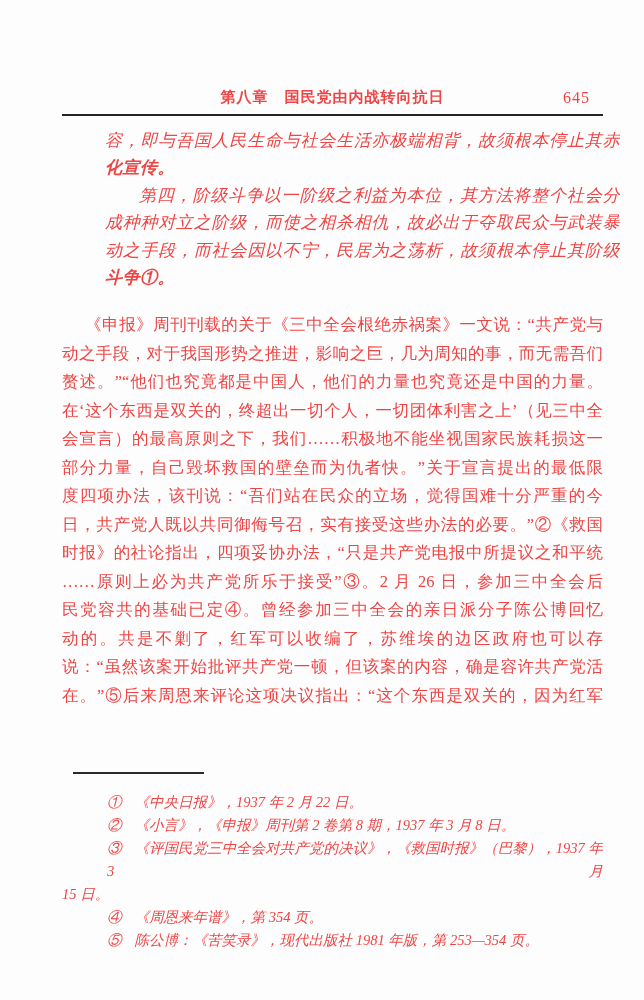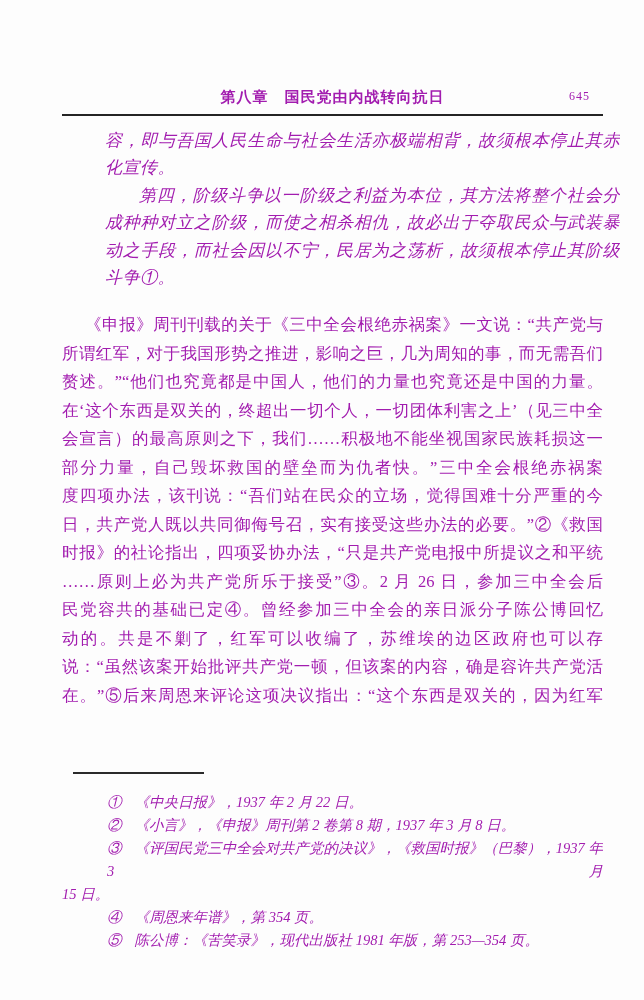--- a/index.html
+++ b/index.html
@@ -6,21 +6,21 @@
   html, body {
     margin: 0;
     padding: 0;
     background: #ffffff;
   }
   .page {
     position: relative;
     width: 644px;
     height: 1000px;
     background: #fdfdfd;
-    color: #a21caf;
+    color: #ef4444;
     font-family: "Liberation Serif", "DejaVu Serif", serif;
     overflow: hidden;
   }
   
   .header-row {
     position: absolute;
     top: 88px;
     left: 62px;
     width: 541px;
     height: 20px;
@@ -32,21 +32,21 @@
     text-align: center;
     font-size: 15px;
     font-weight: bold;
     letter-spacing: 1px;
     white-space: nowrap;
   }
   .page-number {
     position: absolute;
     right: 13px;
     top: 1px;
-    font-size: 12px;
+    font-size: 16px;
     letter-spacing: 1px;
   }
   .header-rule {
     position: absolute;
     top: 114px;
     left: 62px;
     width: 541px;
     height: 2px;
     background: #242424;
   }
@@ -70,21 +70,21 @@
     font-size: 16.5px;
     line-height: 28.5px;
     margin-top: 12px;
   }
   .line {
     text-align: justify;
     text-align-last: justify;
     overflow: hidden;
     white-space: normal;
   }
-  .line.short { text-align-last: left; }
+  .line.short { text-align-last: left; font-weight: bold; }
   .line.ind2  { text-indent: 2em; }
   .line.ind15 { text-indent: 1.4em; }
   
   .footnote-rule {
     position: absolute;
     top: 772px;
     left: 73px;
     width: 131px;
     height: 2px;
     background: #2a2a2a;
@@ -126,25 +126,25 @@
     <div class="line">容，即与吾国人民生命与社会生活亦极端相背，故须根本停止其赤</div>
     <div class="line short">化宣传。</div>
     <div class="line ind2">第四，阶级斗争以一阶级之利益为本位，其方法将整个社会分</div>
     <div class="line">成种种对立之阶级，而使之相杀相仇，故必出于夺取民众与武装暴</div>
     <div class="line">动之手段，而社会因以不宁，民居为之荡析，故须根本停止其阶级</div>
     <div class="line short">斗争①。</div>
   </section>
 
   <section class="body-block">
     <div class="line ind15">《申报》周刊刊载的关于《三中全会根绝赤祸案》一文说：“共产党与</div>
-    <div class="line">所谓红军，对于我国形势之推进，影响之巨，几为周知的事，而无需吾们</div>
+    <div class="line">动之手段，对于我国形势之推进，影响之巨，几为周知的事，而无需吾们</div>
     <div class="line">赘述。”“他们也究竟都是中国人，他们的力量也究竟还是中国的力量。</div>
     <div class="line">在‘这个东西是双关的，终超出一切个人，一切团体利害之上’（见三中全</div>
     <div class="line">会宣言）的最高原则之下，我们……积极地不能坐视国家民族耗损这一</div>
-    <div class="line">部分力量，自己毁坏救国的壁垒而为仇者快。”三中全会根绝赤祸案</div>
+    <div class="line">部分力量，自己毁坏救国的壁垒而为仇者快。”关于宣言提出的最低限</div>
     <div class="line">度四项办法，该刊说：“吾们站在民众的立场，觉得国难十分严重的今</div>
     <div class="line">日，共产党人既以共同御侮号召，实有接受这些办法的必要。”②《救国</div>
     <div class="line">时报》的社论指出，四项妥协办法，“只是共产党电报中所提议之和平统</div>
     <div class="line">……原则上必为共产党所乐于接受”③。2 月 26 日，参加三中全会后</div>
     <div class="line">民党容共的基础已定④。曾经参加三中全会的亲日派分子陈公博回忆</div>
     <div class="line">动的。共是不剿了，红军可以收编了，苏维埃的边区政府也可以存</div>
     <div class="line">说：“虽然该案开始批评共产党一顿，但该案的内容，确是容许共产党活</div>
     <div class="line">在。”⑤后来周恩来评论这项决议指出：“这个东西是双关的，因为红军</div>
   </section>
 

